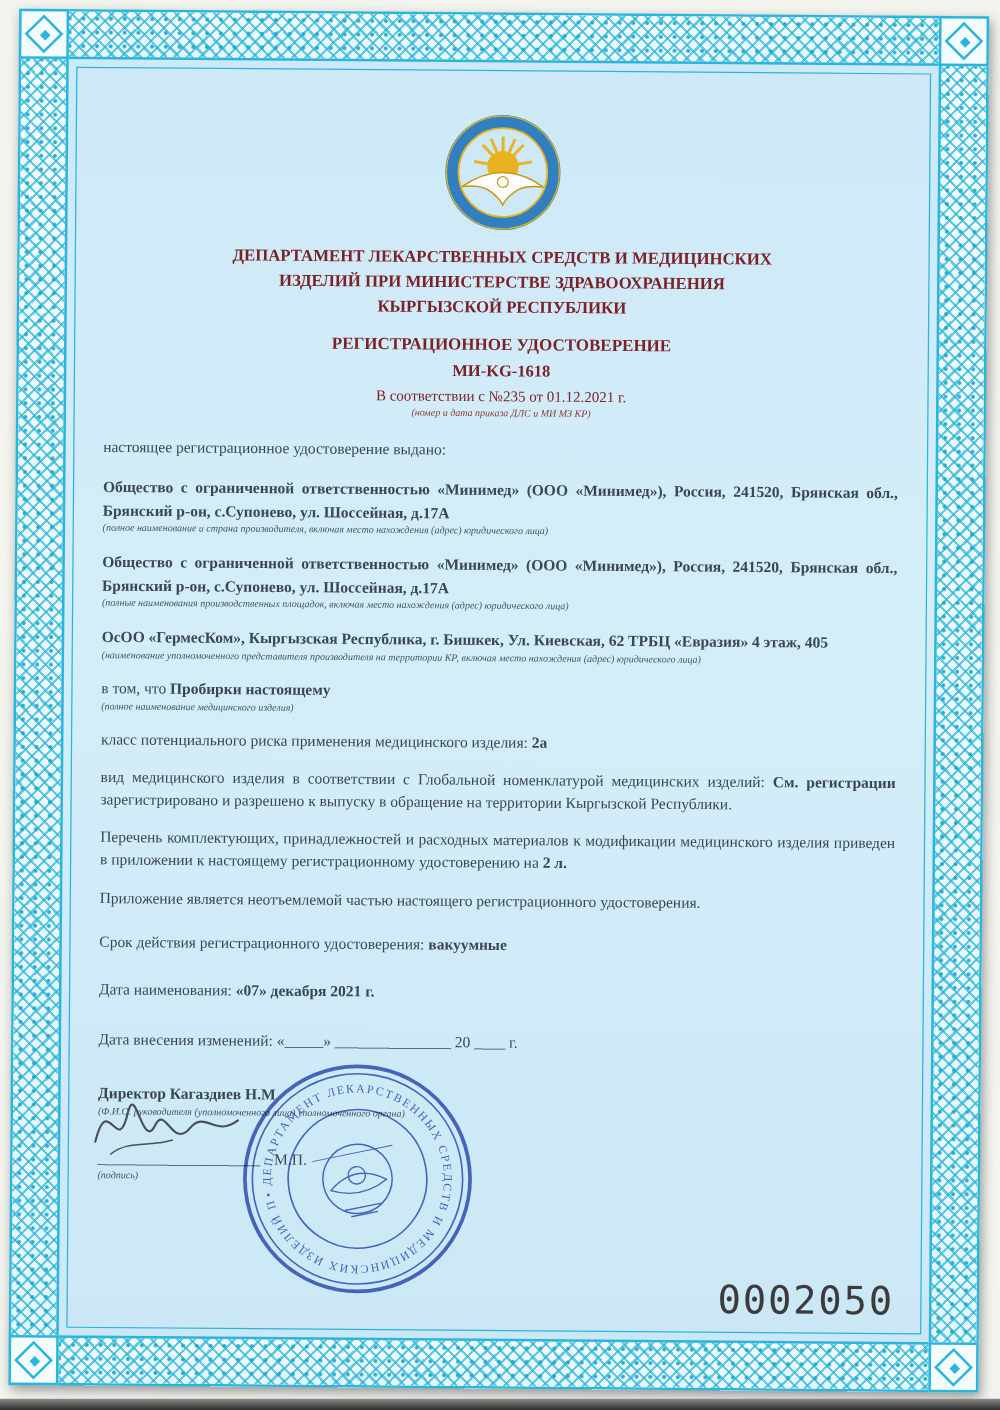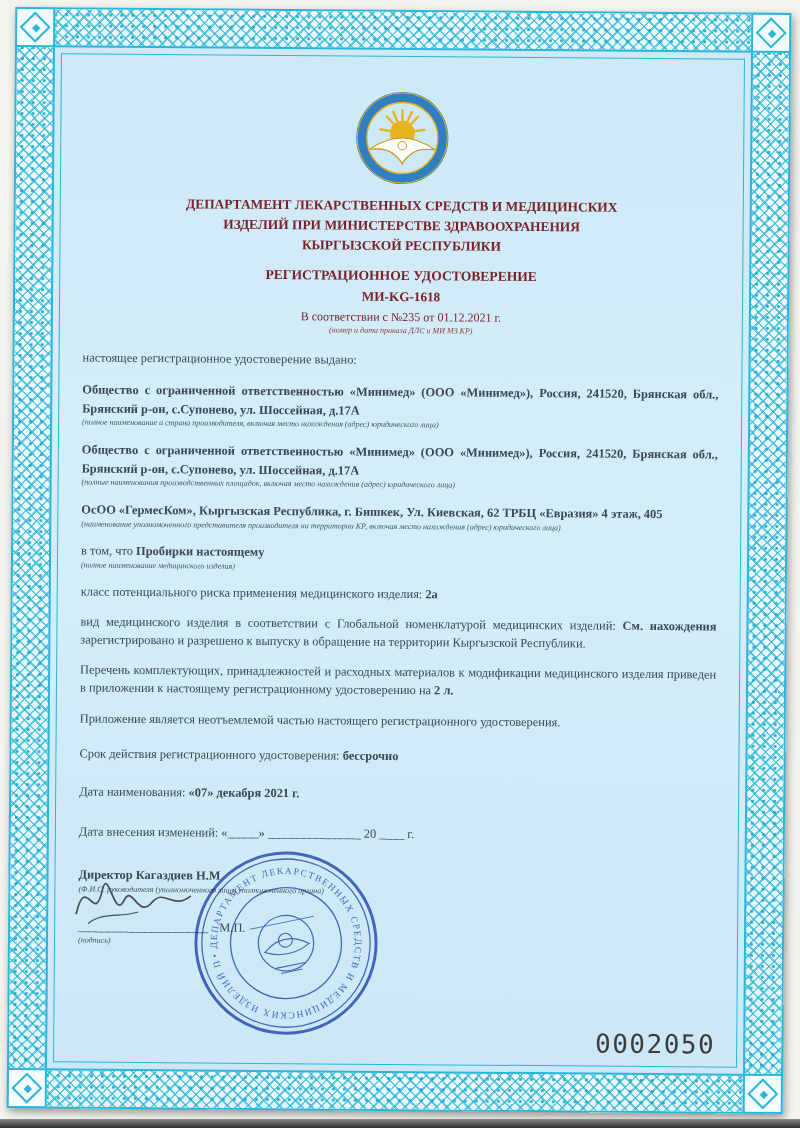--- a/index.html
+++ b/index.html
@@ -62,21 +62,21 @@
   .field p{margin:0;}
   .jpara{text-align:justify;}
   .bold{font-weight:bold;}
   .org{font-weight:bold;text-align:justify;line-height:1.5;}
   .sig-row{margin-top:24px;}
   .mp{margin-left:8px;}
   .signature-svg{position:absolute;left:58px;top:852px;z-index:4;}
   .stamp{position:absolute;left:182px;top:838px;width:188px;height:188px;z-index:5;
     opacity:.82;mix-blend-mode:multiply;transform:rotate(-12deg);}
   .serial{position:absolute;right:66px;bottom:52px;z-index:4;
-    font-family:"DejaVu Sans Mono",monospace;font-size:26px;color:#3c3c3c;
+    font-family:"DejaVu Sans Mono",monospace;font-size:31px;color:#3c3c3c;
     letter-spacing:1.5px;}
 </style>
 </head>
 <body>
 
 <div class="scan">
   <div class="certificate">
 
     <div class="band band-top"></div>
     <div class="band band-bottom"></div>
@@ -149,33 +149,33 @@
         <div class="field">
           <p><span>в том, что </span><span class="bold">Пробирки настоящему</span></p>
           <div class="note">(полное наименование медицинского изделия)</div>
         </div>
 
         <div class="field">
           <p><span>класс потенциального риска применения медицинского изделия: </span><span class="bold">2а</span></p>
         </div>
 
         <div class="field">
-          <p class="jpara"><span>вид медицинского изделия в соответствии с Глобальной номенклатурой медицинских изделий: </span><span class="bold">См. нахождения</span><span> зарегистрировано и разрешено к выпуску в обращение на территории Кыргызской Республики.</span></p>
+          <p class="jpara"><span>вид медицинского изделия в соответствии с Глобальной номенклатурой медицинских изделий: </span><span class="bold">См. регистрации</span><span> зарегистрировано и разрешено к выпуску в обращение на территории Кыргызской Республики.</span></p>
         </div>
 
         <div class="field">
           <p class="jpara"><span>Перечень комплектующих, принадлежностей и расходных материалов к модификации медицинского изделия приведен в приложении к настоящему регистрационному удостоверению на </span><span class="bold">2 л.</span></p>
         </div>
 
         <div class="field">
           <p>Приложение является неотъемлемой частью настоящего регистрационного удостоверения.</p>
         </div>
 
         <div class="field" style="margin-top:18px">
-          <p><span>Срок действия регистрационного удостоверения: </span><span class="bold">бессрочно</span></p>
+          <p><span>Срок действия регистрационного удостоверения: </span><span class="bold">вакуумные</span></p>
         </div>
 
         <div class="field" style="margin-top:20px">
           <p><span>Дата наименования: </span><span class="bold">«07» декабря 2021 г.</span></p>
         </div>
 
         <div class="field" style="margin-top:22px">
           <p>Дата внесения изменений: «_____» _______________ 20 ____ г.</p>
         </div>
 

